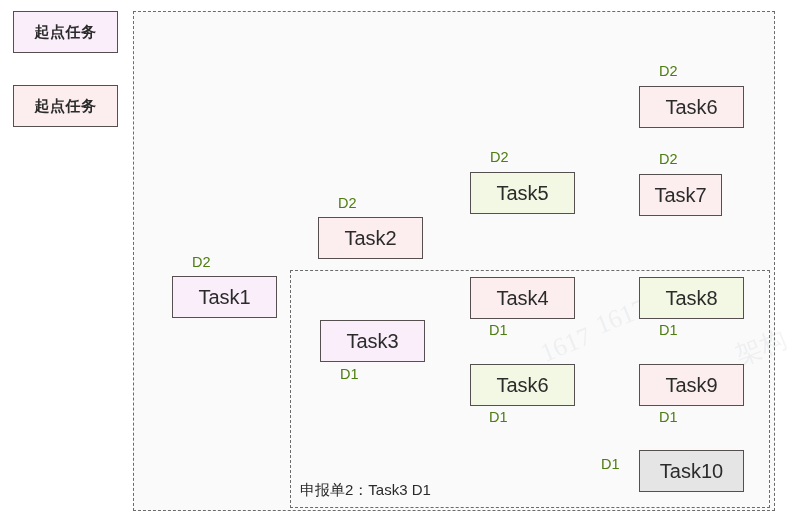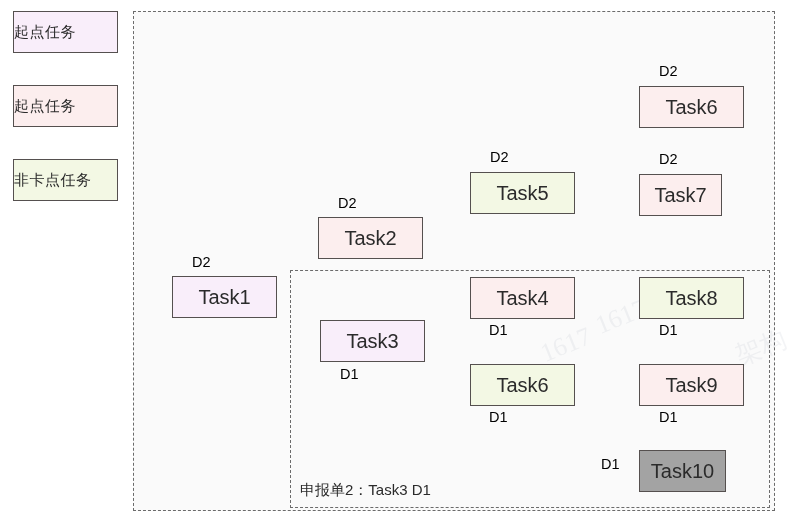--- a/index.html
+++ b/index.html
@@ -20,40 +20,41 @@
     left: 0; top: 0;
     width: 800px; height: 522px;
     pointer-events: none;
   }
   .legend-item {
     position: absolute;
     box-sizing: border-box;
     border: 1.6px solid #55504f;
     display: flex;
     align-items: center;
-    justify-content: flex-start;
+    justify-content: center;
     font-size: 15px;
     color: #2b2b2b;
     letter-spacing: 0.5px;
+    font-weight: bold;
   }
   .node {
     position: absolute;
     box-sizing: border-box;
     border: 1.6px solid #55504f;
     display: flex;
     align-items: center;
     justify-content: center;
     font-size: 20px;
     color: #2b2b2b;
     z-index: 3;
   }
   .tag {
     position: absolute;
     font-size: 14.5px;
-    color: #000000;
+    color: #4d7c0f;
     white-space: nowrap;
     z-index: 4;
   }
   .container {
     position: absolute;
     box-sizing: border-box;
     border: 1.7px dashed #6b6b6b;
     background: #fafafa;
     z-index: 1;
   }
@@ -106,23 +107,20 @@
         <path d="M 522 406 L 522 471 L 631 471" marker-end="url(#arrow)"></path>
       </g>
   </svg>
 
   <div class="legend-item" id="lg0" style="left: 13px; top: 11px; width: 105px; height: 42px; background: rgb(249, 238, 250);">
     <span>起点任务</span>
   </div>
   <div class="legend-item" id="lg1" style="left: 13px; top: 85px; width: 105px; height: 42px; background: rgb(252, 238, 238);">
     <span>起点任务</span>
   </div>
-  <div class="legend-item" id="lg2" style="left: 13px; top: 159px; width: 105px; height: 42px; background: rgb(243, 248, 228);">
-    <span>非卡点任务</span>
-  </div>
 
   <div class="container-label" id="cl1" style="left: 300px; top: 481px;">申报单2：Task3  D1</div>
 
   <div id="node-layer">
       <div class="node" style="left: 172px; top: 276px; width: 105px; height: 42px; background: rgb(249, 238, 250);">
         <span>Task1</span>
       </div>
       <div class="node" style="left: 318px; top: 217px; width: 105px; height: 42px; background: rgb(252, 238, 238);">
         <span>Task2</span>
       </div>
@@ -143,21 +141,21 @@
       </div>
       <div class="node" style="left: 639px; top: 277px; width: 105px; height: 42px; background: rgb(243, 248, 228);">
         <span>Task8</span>
       </div>
       <div class="node" style="left: 470px; top: 364px; width: 105px; height: 42px; background: rgb(243, 248, 228);">
         <span>Task6</span>
       </div>
       <div class="node" style="left: 639px; top: 364px; width: 105px; height: 42px; background: rgb(252, 238, 238);">
         <span>Task9</span>
       </div>
-      <div class="node" style="left: 639px; top: 450px; width: 87px; height: 42px; background: #a3a3a3;">
+      <div class="node" style="left: 639px; top: 450px; width: 105px; height: 42px; background: #e5e5e5;">
         <span>Task10</span>
       </div>
       <div class="tag" style="left: 192px; top: 254px;">D2</div>
       <div class="tag" style="left: 338px; top: 195px;">D2</div>
       <div class="tag" style="left: 490px; top: 149px;">D2</div>
       <div class="tag" style="left: 659px; top: 63px;">D2</div>
       <div class="tag" style="left: 659px; top: 151px;">D2</div>
       <div class="tag" style="left: 340px; top: 366px;">D1</div>
       <div class="tag" style="left: 489px; top: 322px;">D1</div>
       <div class="tag" style="left: 659px; top: 322px;">D1</div>

